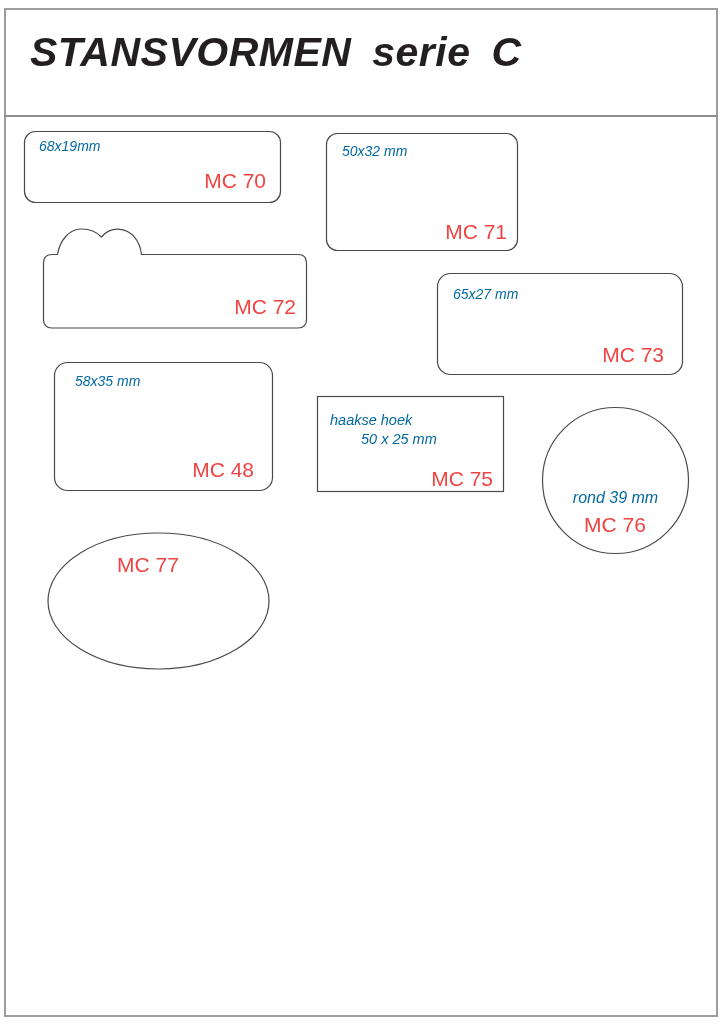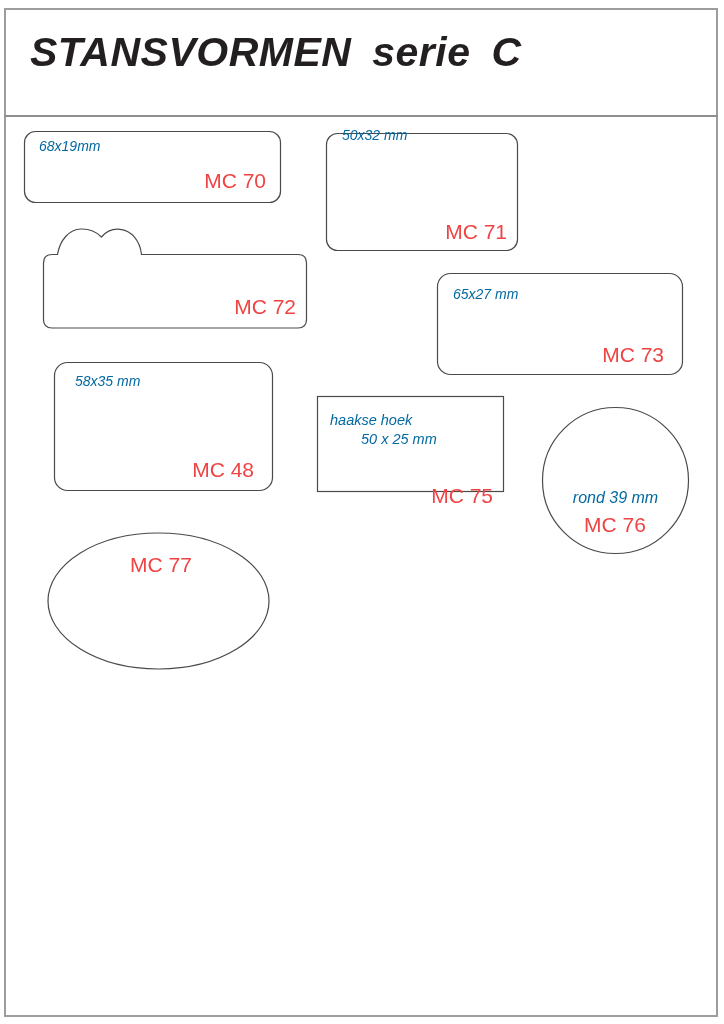--- a/index.html
+++ b/index.html
@@ -86,35 +86,35 @@
       <rect x="54.5" y="362.5" width="218" height="128" rx="13"></rect>
       <rect x="317.5" y="396.5" width="186" height="95"></rect>
       <circle cx="615.5" cy="480.5" r="73"></circle>
       <ellipse cx="158.5" cy="601" rx="110.5" ry="68"></ellipse>
     </g>
   </svg>
 
   <div class="mc-dim" style="left:39px; top:139px;">68x19mm</div>
   <div class="mc-label" style="right:458px; top:170px;">MC 70</div>
 
-  <div class="mc-dim" style="left:342px; top:128px;">50x32 mm</div>
+  <div class="mc-dim" style="left:342px; top:144px;">50x32 mm</div>
   <div class="mc-label" style="right:217px; top:221px;">MC 71</div>
 
   <div class="mc-label" style="right:428px; top:296px;">MC 72</div>
 
   <div class="mc-dim" style="left:453px; top:287px;">65x27 mm</div>
   <div class="mc-label" style="right:60px; top:344px;">MC 73</div>
 
   <div class="mc-dim" style="left:75px; top:374px;">58x35 mm</div>
   <div class="mc-label" style="right:470px; top:459px;">MC 48</div>
 
   <div class="mc-dim mc-dim-multiline" style="left:330px; top:411px; font-size:14.5px;">
     <div>haakse hoek</div>
     <div style="padding-left:3px;margin-left:28px;">50 x 25 mm</div>
   </div>
-  <div class="mc-label" style="right:231px; top:485px;">MC 75</div>
+  <div class="mc-label" style="right:231px; top:468px;">MC 75</div>
 
   <div class="mc-dim ta-c" style="left:543px; width:145px; top:490px; font-size:16px;">rond 39 mm</div>
   <div class="mc-label ta-c" style="left:545px; width:140px; top:514px;">MC 76</div>
 
-  <div class="mc-label ta-c" style="left:91px; width:140px; top:554px;text-align:center;">MC 77</div>
+  <div class="mc-label ta-c" style="left:78px; width:140px; top:554px;text-align:center;">MC 77</div>
 
 </div>
 
 </body></html>

